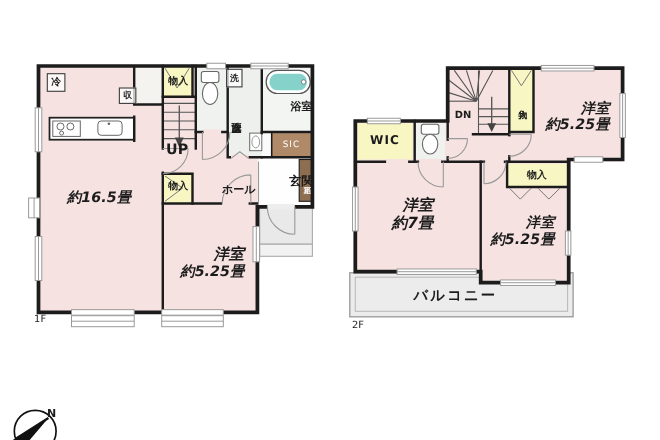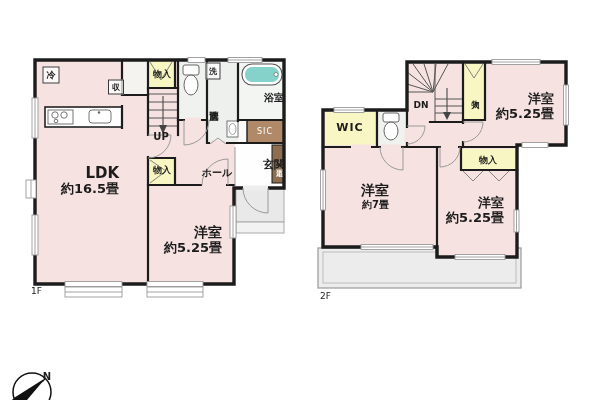--- a/index.html
+++ b/index.html
@@ -7,21 +7,21 @@
          font-family:"DejaVu Sans",sans-serif;}
   .stage svg{position:absolute;left:0;top:0;}
   .label{position:absolute;transform:translate(-50%,-50%);color:#1c1c1c;
          white-space:nowrap;line-height:1.12;font-weight:600;text-align:right;}
   .label.light{color:#ffffff;font-weight:400;}
   .label.v{writing-mode:vertical-rl;text-orientation:upright;letter-spacing:0px;}
   .label.tl{transform:translate(0,-50%);}
   .boxed{position:absolute;transform:translate(-50%,-50%);display:flex;align-items:center;
          justify-content:center;border:1px solid #3a3a3a;background:rgba(255,255,255,.75);
          color:#1c1c1c;font-weight:600;}
-  .room-label span{display:block;}
+  .room-label span{display:block;font-style:italic;}
 </style>
 </head>
 <body>
 
 <div class="stage">
 
 <svg width="600" height="400" viewBox="0 0 600 400">
 
   <g>
     <rect x="236" y="188" width="48" height="34" fill="#e9e9e9" stroke="#aaa" stroke-width="1"></rect>
@@ -204,52 +204,52 @@
   <g>
     <circle cx="32" cy="392" r="19" fill="none" stroke="#111" stroke-width="1.5"></circle>
     <polygon points="10,401 44,380 27,400" fill="#111"></polygon>
     <line x1="14" y1="399" x2="44" y2="380" stroke="#111" stroke-width="2"></line>
   </g>
 </svg>
 
 <div class="boxed" style="left:51px;top:75px;width:15px;height:15px;font-size:9px">冷</div>
 <div class="boxed" style="left:116px;top:87px;width:14px;height:13px;font-size:8px">収</div>
 <div class="label" style="left:162px;top:74px;font-size:9px">物入</div>
-<div class="label" style="left:161px;top:137px;font-size:10px;font-weight:600">UP</div>
+<div class="label" style="left:161px;top:137px;font-size:13px;font-weight:600">UP</div>
 <div class="label" style="left:162px;top:170px;font-size:9px">物入</div>
 <div class="boxed" style="left:213px;top:71px;width:13px;height:15px;font-size:8px">洗</div>
 <div class="label v" style="left:214px;top:104px;font-size:9px">洗面室</div>
 <div class="label" style="left:274px;top:98px;font-size:10px">浴室</div>
 <div class="label light" style="left:265px;top:132px;font-size:8px;letter-spacing:1px">SIC</div>
 <div class="label" style="left:274px;top:165px;font-size:11px">玄関</div>
 <div class="label light v" style="left:278px;top:164px;font-size:7px">下足箱</div>
 <div class="label" style="left:217px;top:173px;font-size:10px">ホール</div>
 <div class="label room-label" style="left:90px;top:181px">
-  <span style="font-size:15px">LDK</span>
   <span style="font-size:13px">約16.5畳</span>
 </div>
 <div class="label room-label" style="left:193px;top:240px">
   <span style="font-size:14px">洋室</span>
   <span style="font-size:13px">約5.25畳</span>
 </div>
 <div class="label tl" style="left:31px;top:291px;font-size:9px;font-weight:400">1F</div>
 
 <div class="label" style="left:421px;top:105px;font-size:9px">DN</div>
 <div class="label v" style="left:474px;top:94px;font-size:8px">物入</div>
 <div class="label room-label" style="left:525px;top:107px">
   <span style="font-size:13px">洋室</span>
   <span style="font-size:13px">約5.25畳</span>
 </div>
 <div class="label" style="left:350px;top:128px;font-size:11px;letter-spacing:1px">WIC</div>
 <div class="label room-label" style="left:375px;top:196px">
   <span style="font-size:14px">洋室</span>
-  <span style="font-size:10px">約7畳</span>
+  <span style="font-size:14px">約7畳</span>
 </div>
 <div class="label" style="left:488px;top:160px;font-size:9px">物入</div>
 <div class="label room-label" style="left:475px;top:211px">
   <span style="font-size:13px">洋室</span>
   <span style="font-size:13px">約5.25畳</span>
 </div>
+<div class="label" style="left:414px;top:270px;font-size:13px;letter-spacing:2px">バルコニー</div>
 <div class="label tl" style="left:320px;top:296px;font-size:9px;font-weight:400">2F</div>
 
 <div class="label" style="left:47px;top:377px;font-size:10px;font-weight:700">N</div>
 
 </div>
 
 </body></html>

